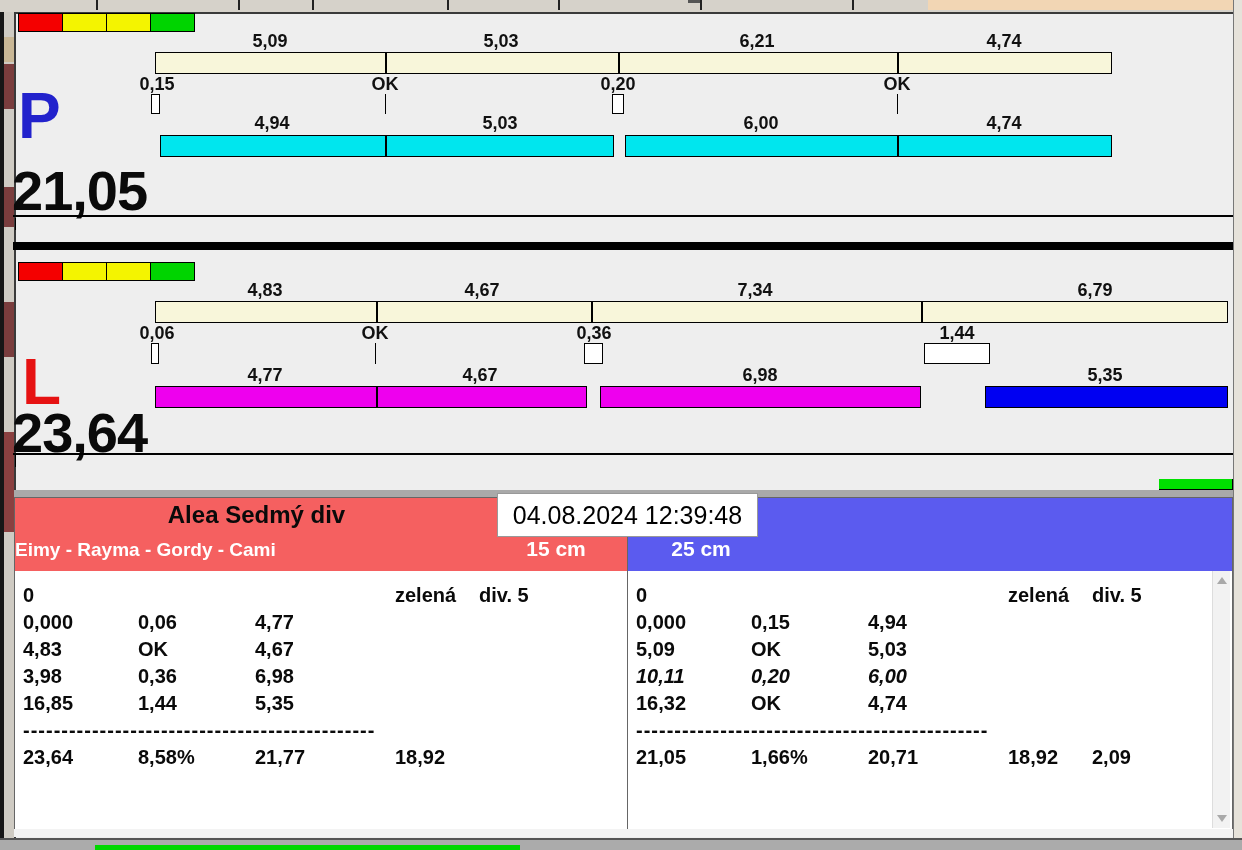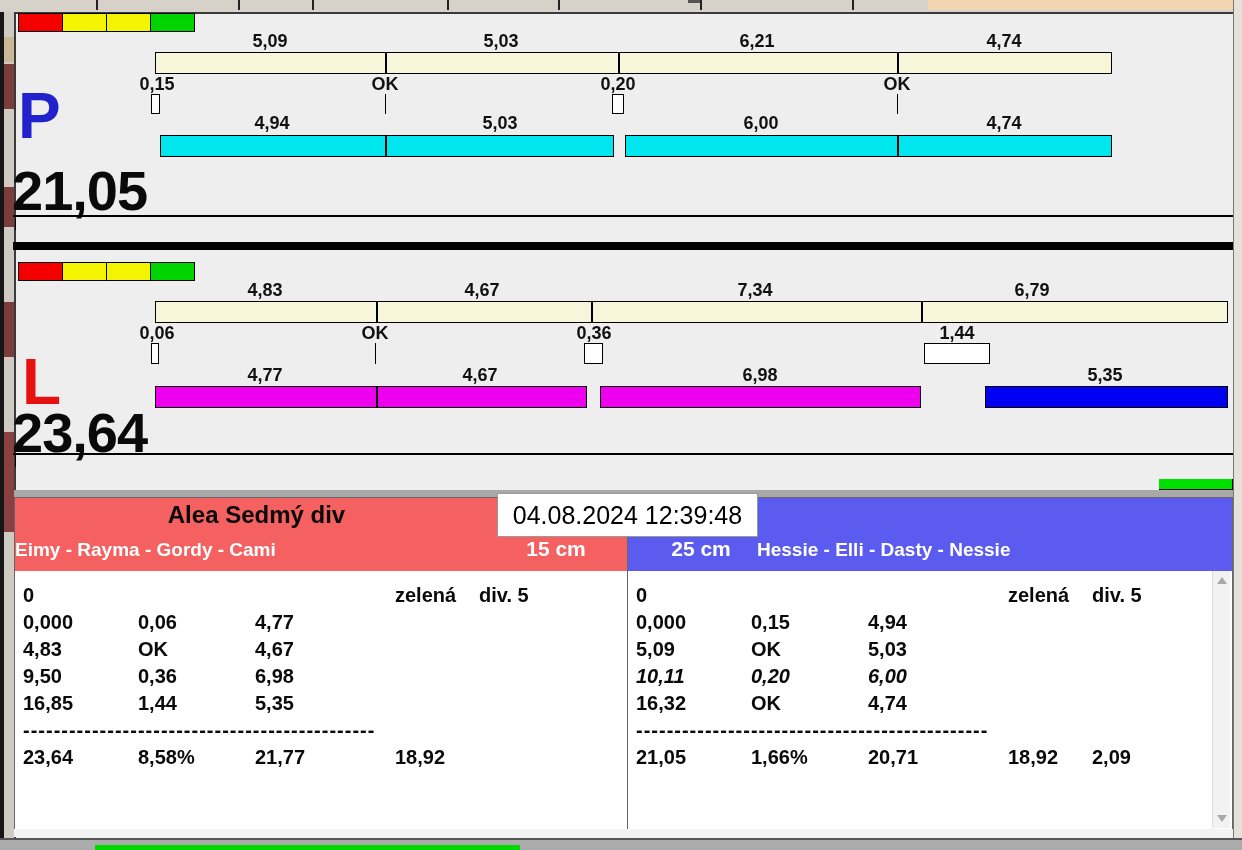--- a/index.html
+++ b/index.html
@@ -139,21 +139,21 @@
     <div class="abs lights" style="left:18px;top:262px;">
       <div class="light sl-red"></div>
       <div class="light sl-yellow"></div>
       <div class="light sl-yellow"></div>
       <div class="light sl-green"></div>
     </div>
 
     <span class="seg-lbl" style="left:220px;top:280px;">4,83</span>
     <span class="seg-lbl" style="left:437px;top:280px;">4,67</span>
     <span class="seg-lbl" style="left:710px;top:280px;">7,34</span>
-    <span class="seg-lbl" style="left:987px;top:280px;">6,79</span>
+    <span class="seg-lbl" style="left:1050px;top:280px;">6,79</span>
 
     <div class="bar cream" style="left:155px;top:301px;width:1073px;">
       <div class="bar-div" style="left:220px;"></div>
       <div class="bar-div" style="left:435px;"></div>
       <div class="bar-div" style="left:765px;"></div>
     </div>
 
     <span class="seg-lbl" style="left:112px;top:323px;">0,06</span>
     <span class="seg-lbl" style="left:330px;top:323px;">OK</span>
     <span class="seg-lbl" style="left:549px;top:323px;">0,36</span>
@@ -201,21 +201,21 @@
         <span class="cell c1">0,000</span>
         <span class="cell c2">0,06</span>
         <span class="cell c3">4,77</span>
       </div>
       <div class="t-row" style="top:67px;">
         <span class="cell c1">4,83</span>
         <span class="cell c2">OK</span>
         <span class="cell c3">4,67</span>
       </div>
       <div class="t-row" style="top:94px;">
-        <span class="cell c1">9,50</span>
+        <span class="cell c1">3,98</span>
         <span class="cell c2">0,36</span>
         <span class="cell c3">6,98</span>
       </div>
       <div class="t-row" style="top:121px;">
         <span class="cell c1">16,85</span>
         <span class="cell c2">1,44</span>
         <span class="cell c3">5,35</span>
       </div>
       <span class="dashes" style="top:148px;">----------------------------------------------</span>
       <div class="t-row" style="top:175px;">
@@ -226,21 +226,20 @@
       </div>
       <div class="sbar">
         <div class="arr arr-up"></div>
         <div class="arr arr-dn"></div>
       </div>
     </div>
   </div>
 
   <div class="team-panel" style="left:627px;width:606px;">
     <div class="team-header hdr-blue">
-      <span class="team-dogs" style="left:129px;width:477px;">Hessie - Elli - Dasty - Nessie</span>
       <span class="jump-h" style="left:18px;">25 cm</span>
     </div>
     <div class="results">
       <div class="t-row" style="top:13px;">
         <span class="cell c1">0</span>
         <span class="cell c4">zelená</span>
         <span class="cell c5">div. 5</span>
       </div>
       <div class="t-row" style="top:40px;">
         <span class="cell c1">0,000</span>

